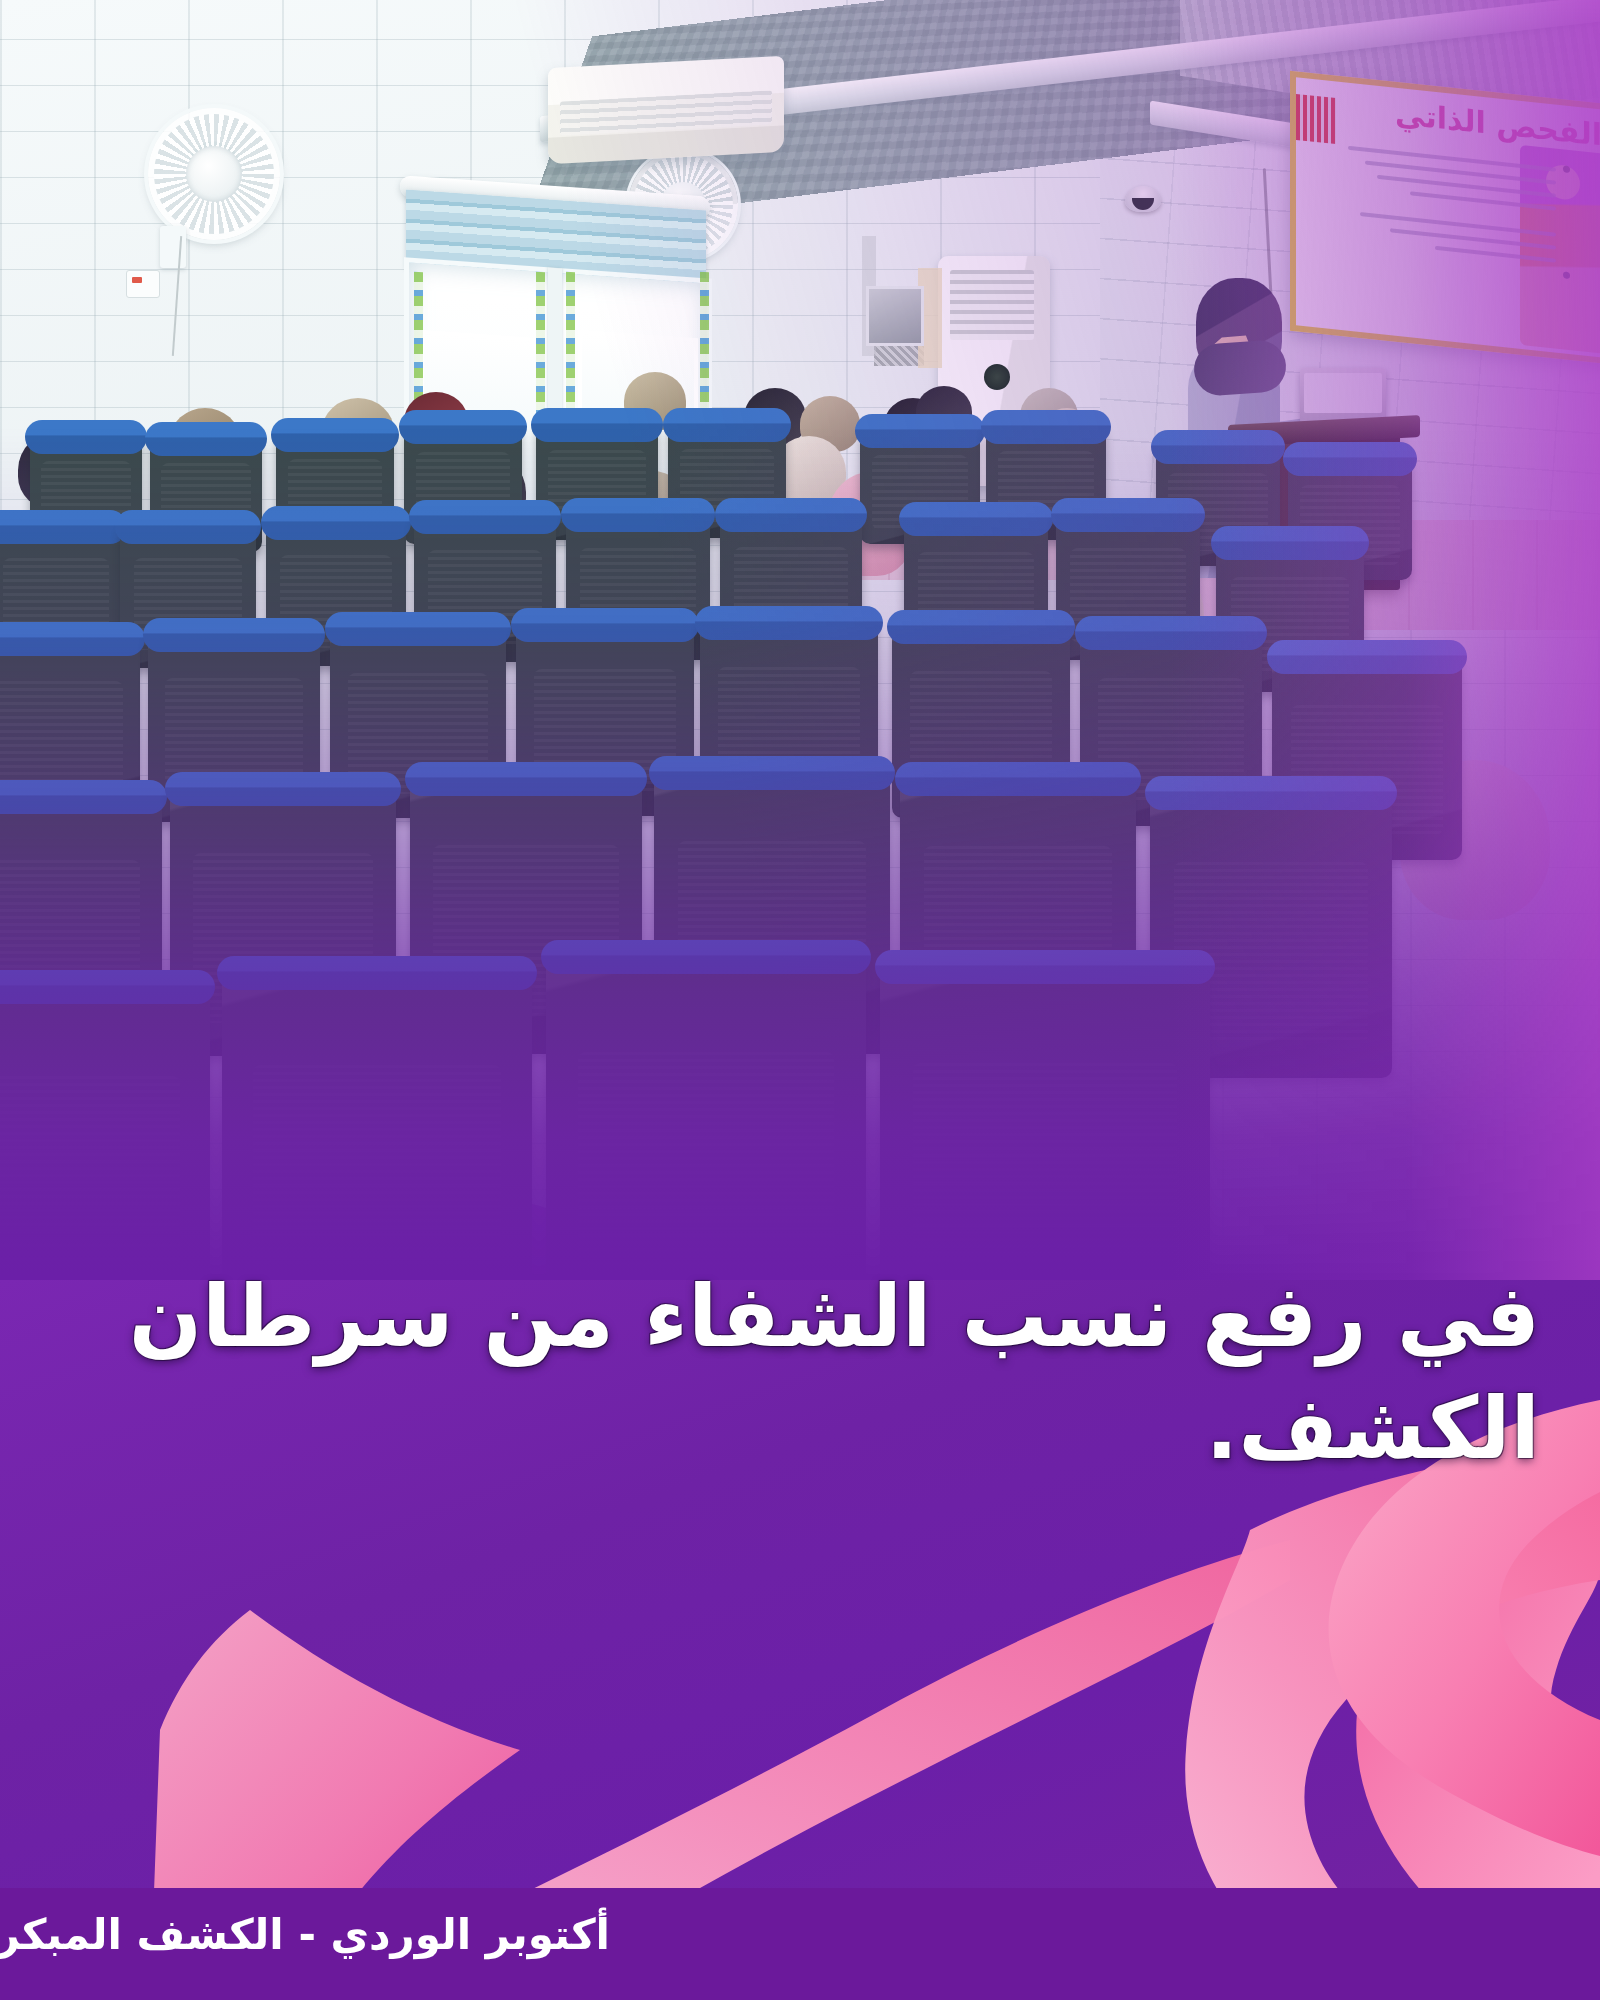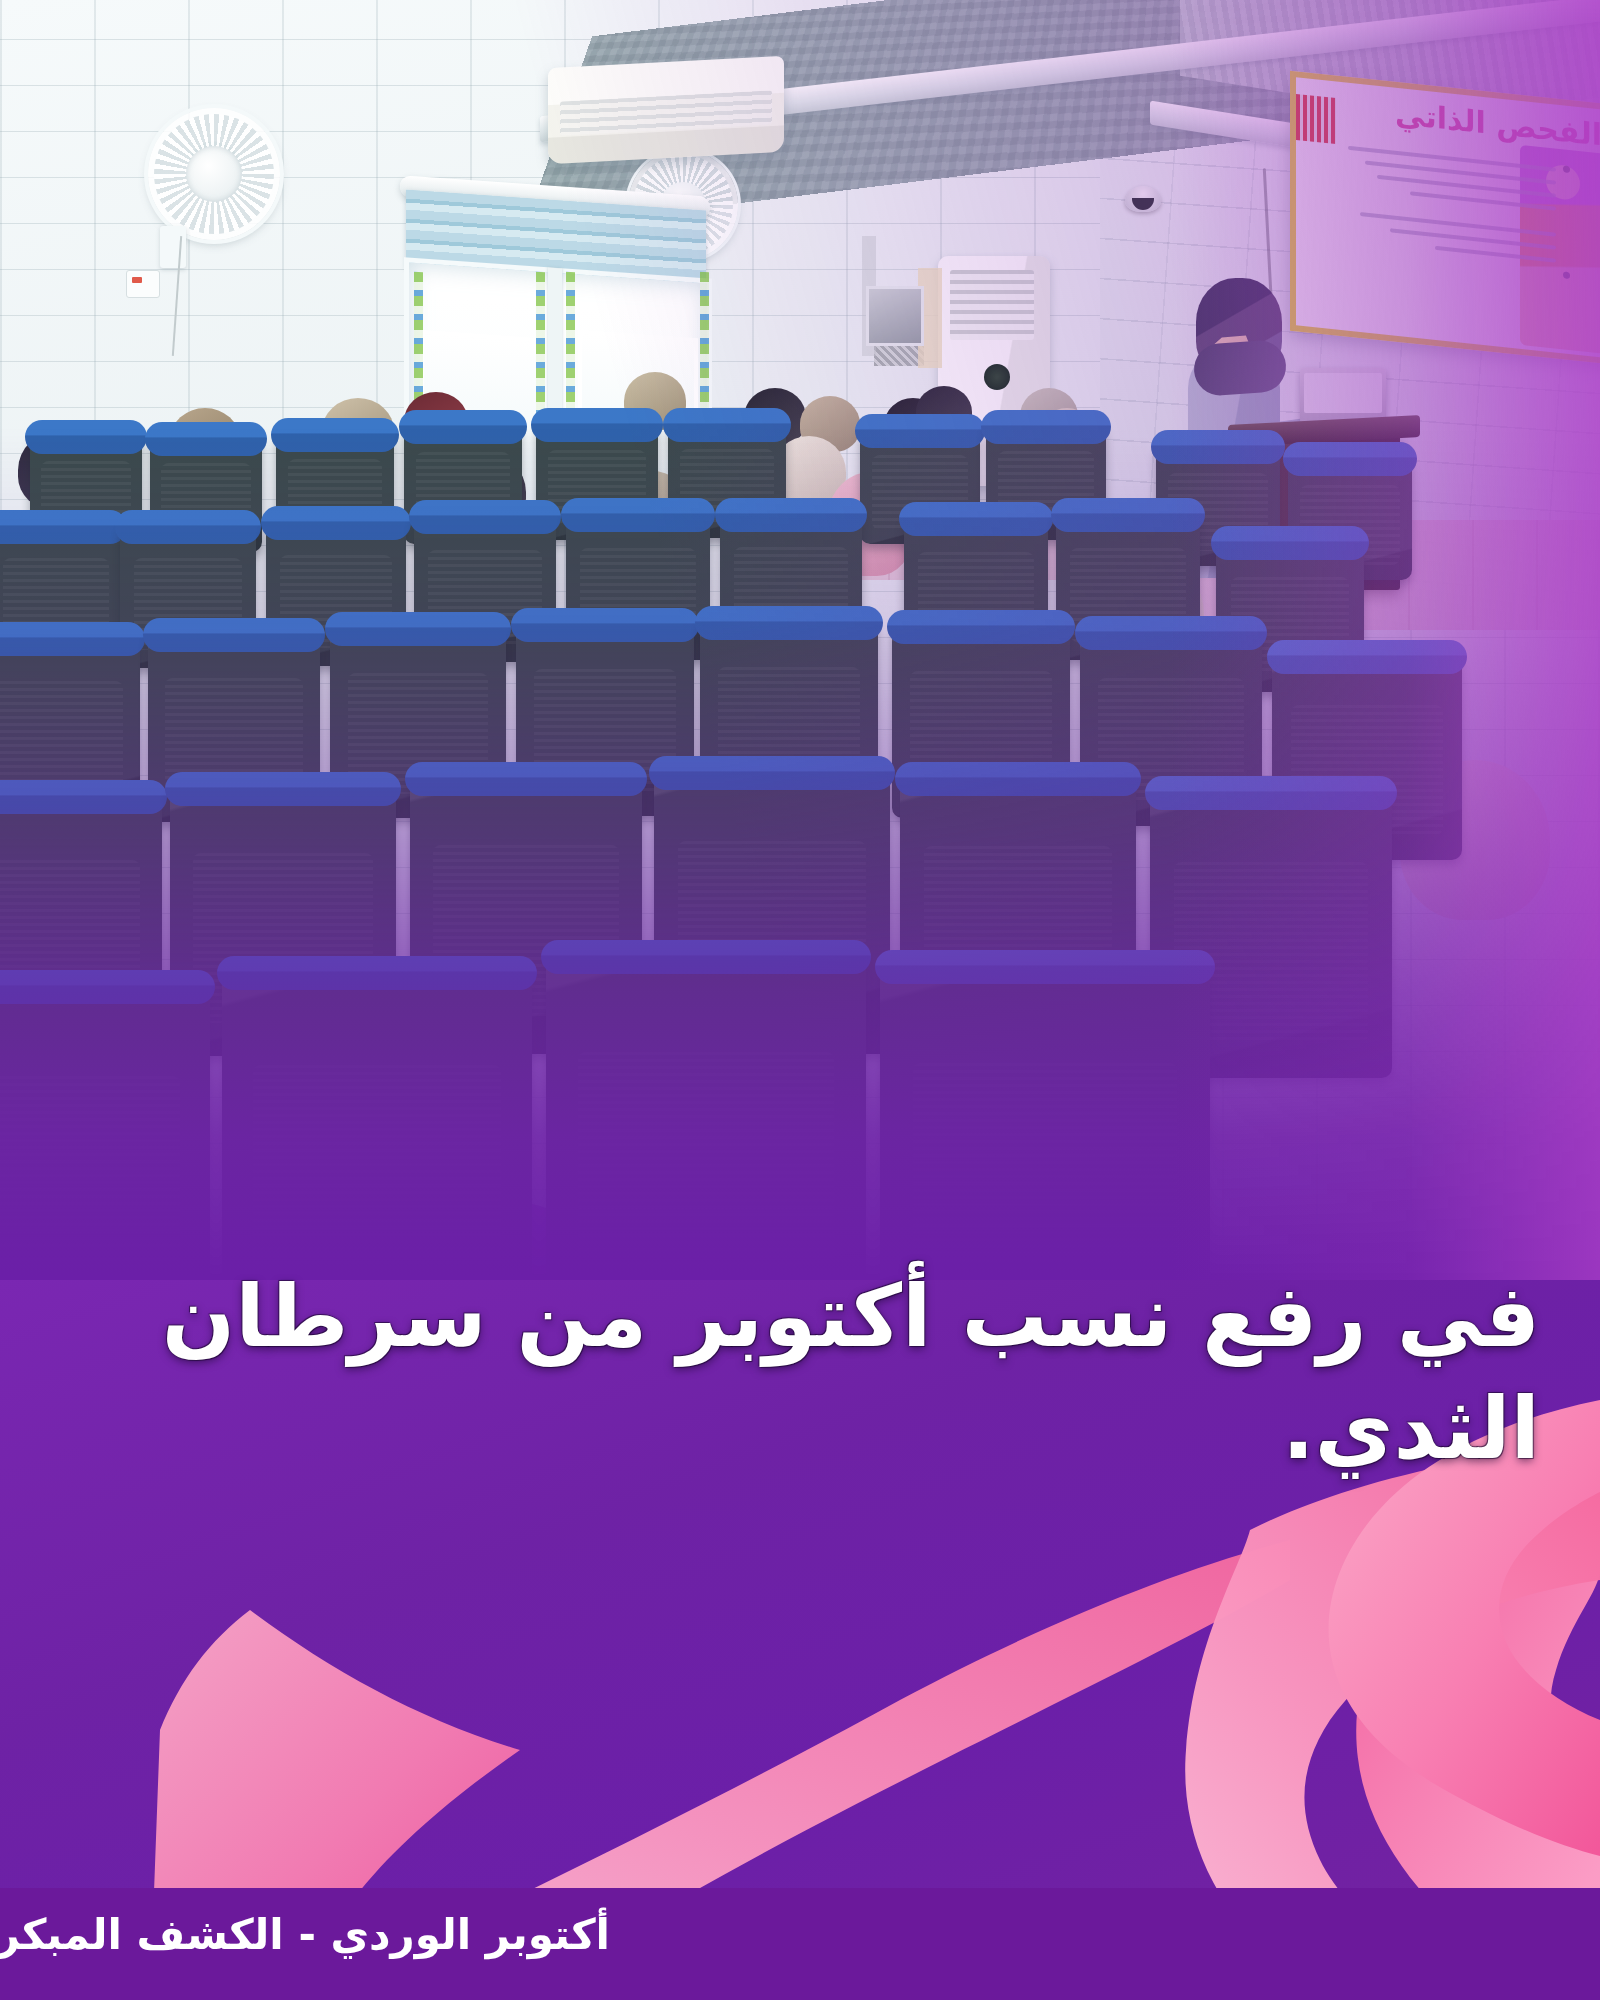--- a/index.html
+++ b/index.html
@@ -381,21 +381,21 @@
              C1470 350 1380 400 1330 470 C1300 515 1296 560 1320 610
              C1350 672 1430 720 1530 750 L1330 750
              C1230 690 1178 600 1186 500 C1194 392 1240 318 1250 280 Z" fill="url(#pk2)" opacity="0.98"></path>
     <path d="M1600 150 C1500 170 1420 210 1372 268 C1330 320 1318 378 1338 430
              C1356 478 1400 516 1452 544 C1510 576 1560 596 1600 606 L1600 470
              C1556 452 1520 424 1506 392 C1490 354 1502 316 1538 284
              C1562 262 1588 248 1600 242 Z" fill="url(#pk1)"></path>
   </svg>
 
   <div class="headline">
-    <span class="l2">في رفع نسب أكتوبر من سرطان الثدي.</span>
+    <span class="l2">في رفع نسب الشفاء من سرطان الكشف.</span>
   </div>
 
   <div class="footer">
 
     
 
     
 
     
   </div>

